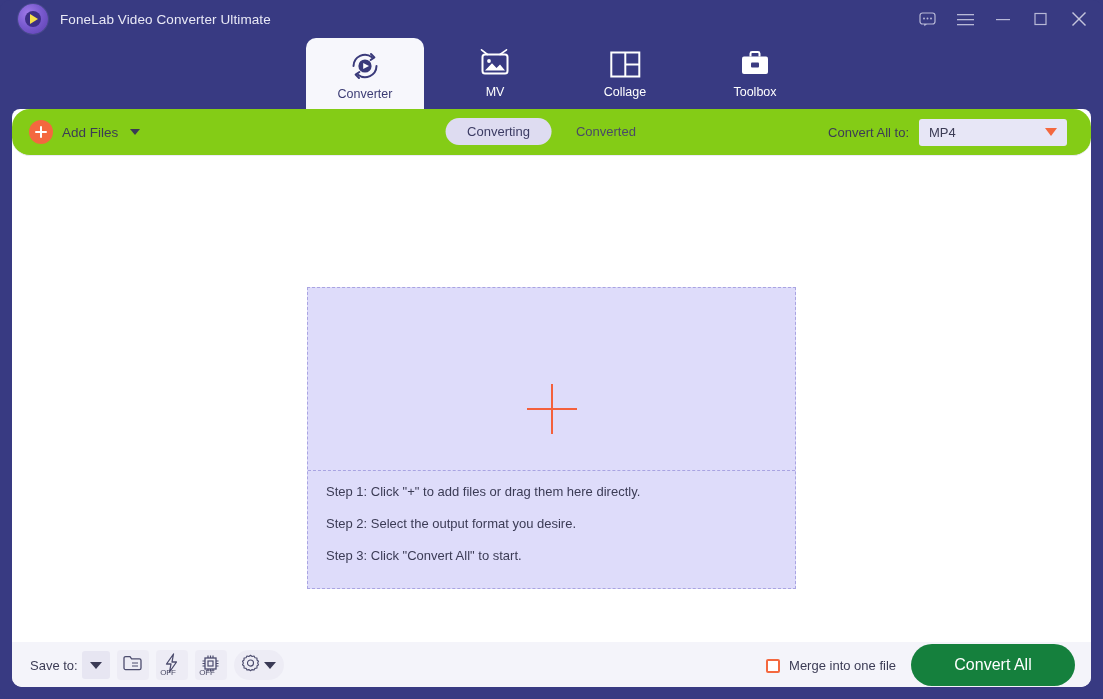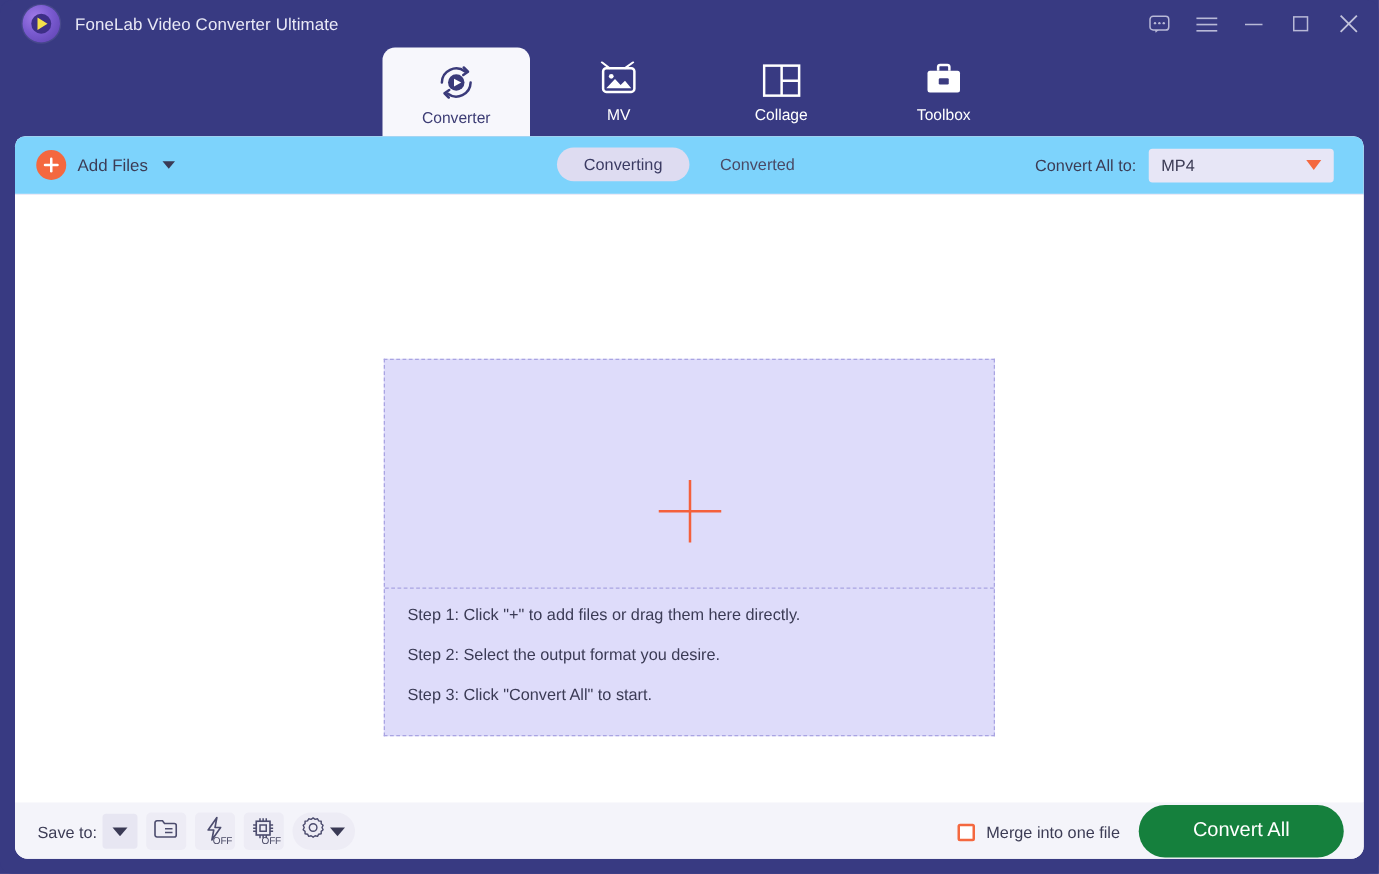--- a/index.html
+++ b/index.html
@@ -130,22 +130,23 @@
     height: 578px;
     background: #ffffff;
     border-radius: 8px 8px 10px 10px;
     overflow: hidden;
   }
 
   
   .toolbar {
     position: relative;
     height: 46px;
-    background: #7dd3fc;
+    background: #84cc16;
     border-bottom: 1px solid #eceaf6;
+    border-radius: 18px;
   }
   .add-files {
     position: absolute;
     left: 17px; top: 0;
     height: 46px;
     display: flex;
     align-items: center;
     gap: 9px;
   }
   .plus-circle {
@@ -336,21 +337,21 @@
     justify-content: center;
     position: relative;
   }
   .ibtn.gear {
     width: 50px;
     border-radius: 15px;
     gap: 4px;
   }
   .off-tag {
     position: absolute;
-    right: 2px; bottom: 3px;
+    right: 12px; bottom: 3px;
     font-size: 8px;
     color: #4a4a66;
     letter-spacing: -0.2px;
   }
 
   .merge {
     position: absolute;
     right: 195px;
     display: flex;
     align-items: flex-end;

